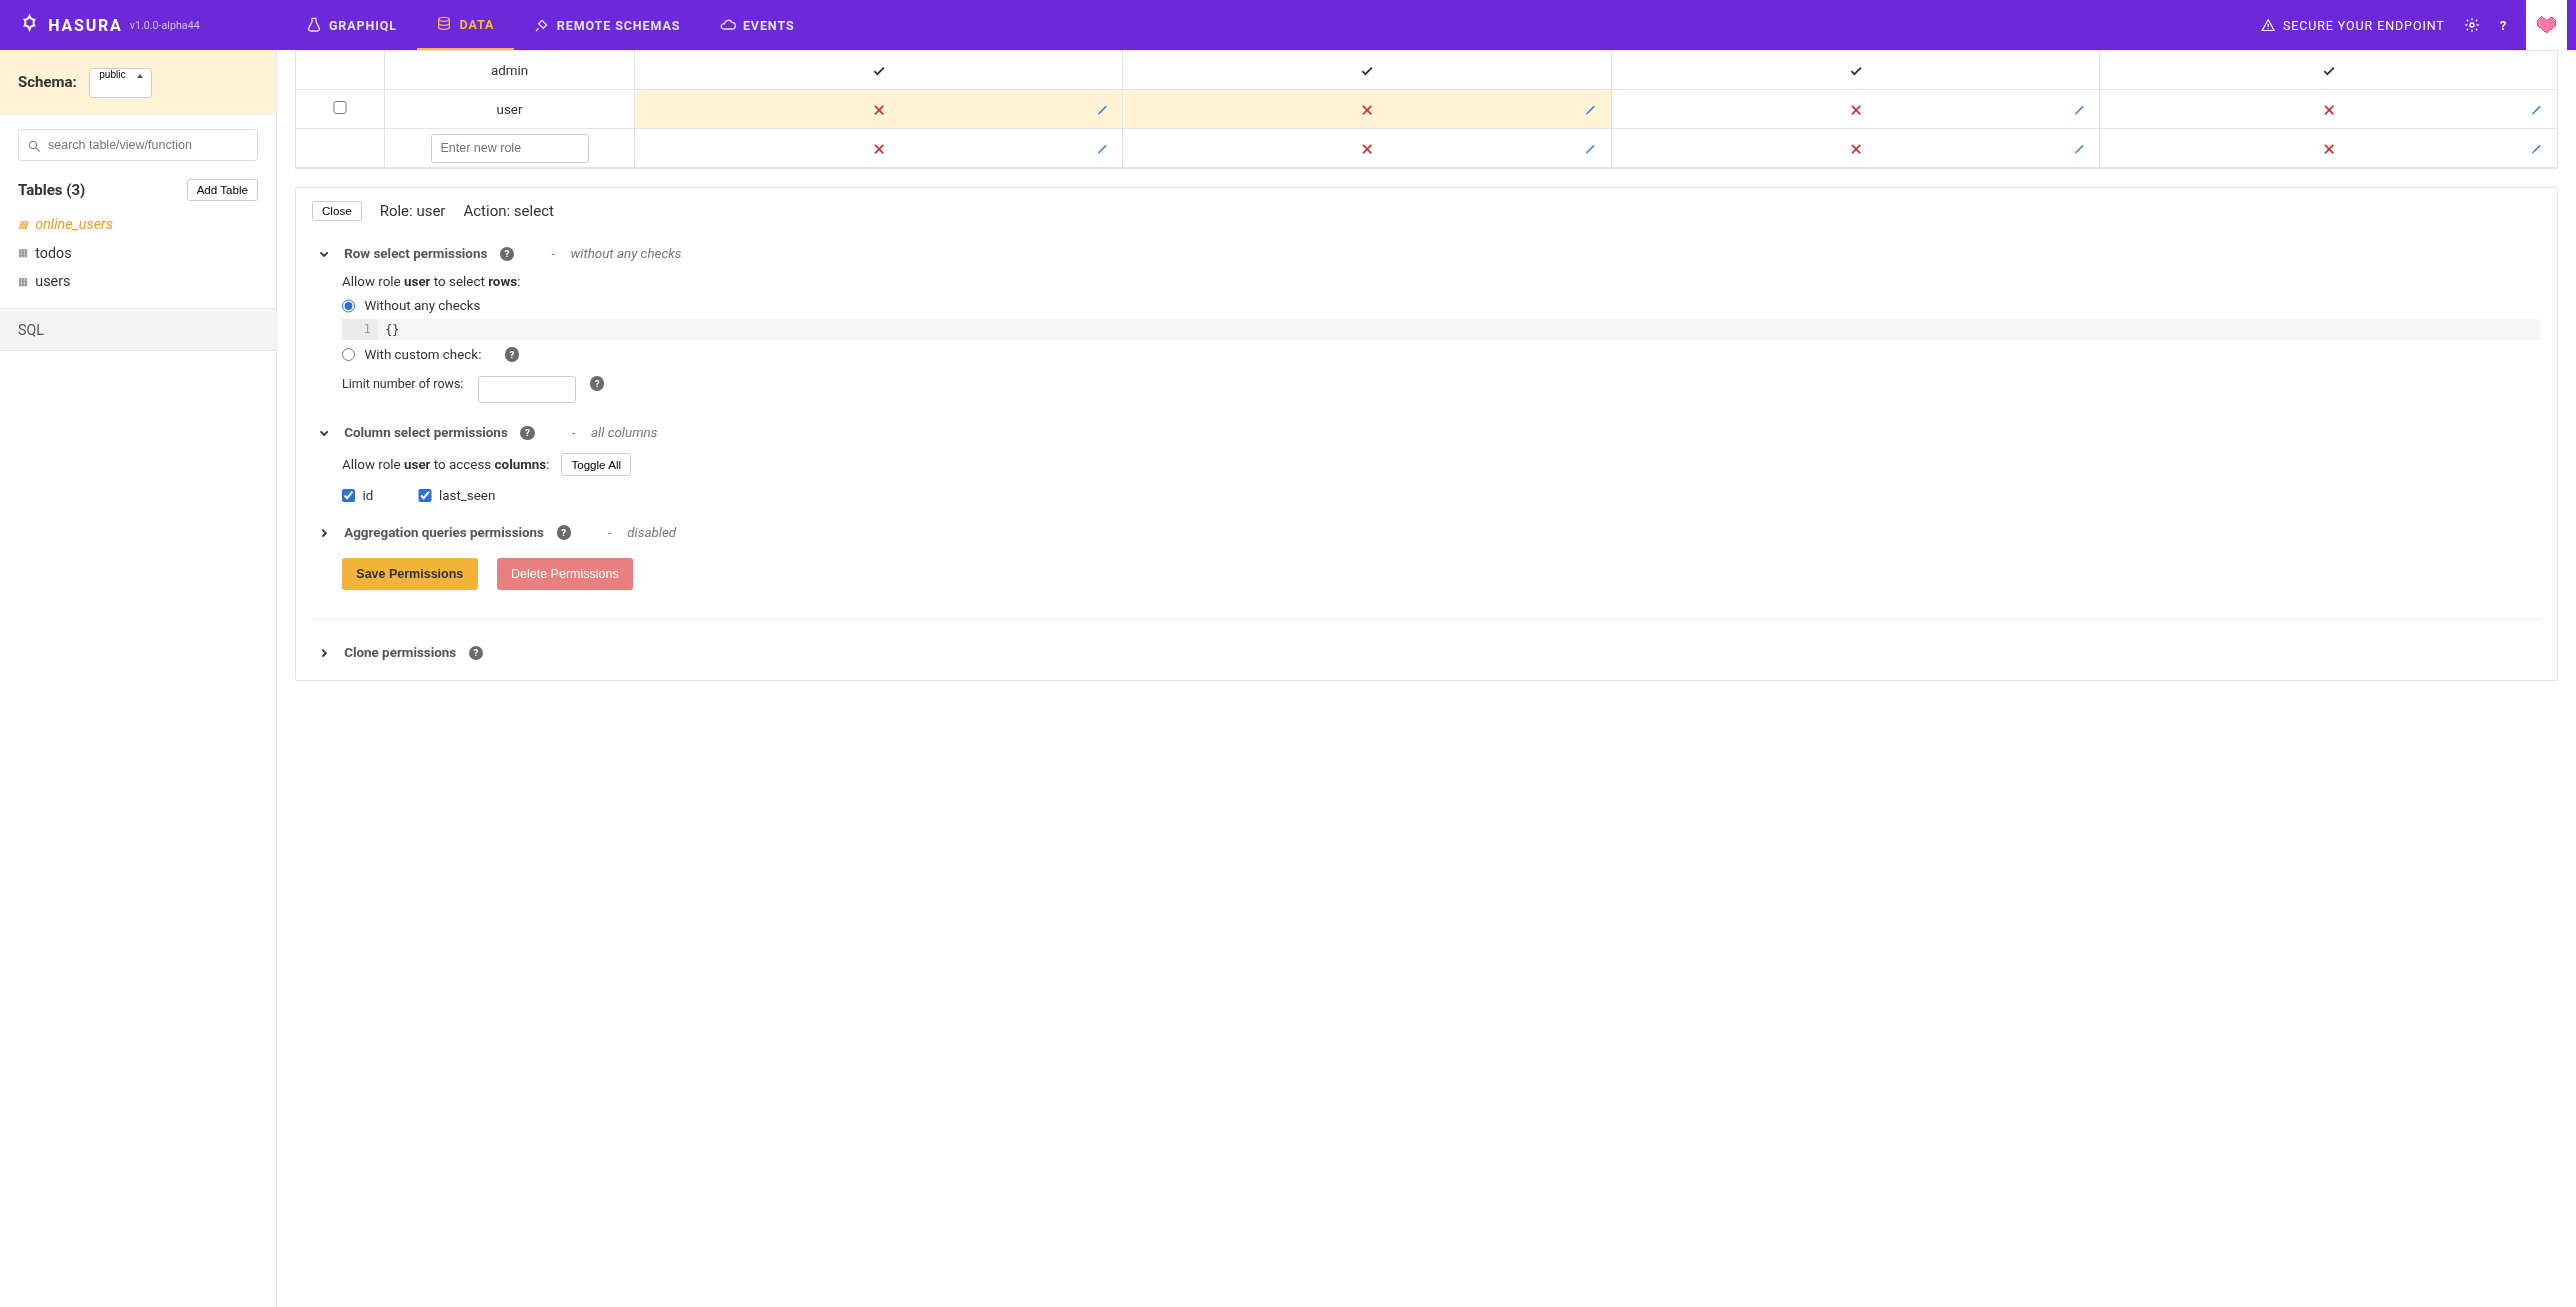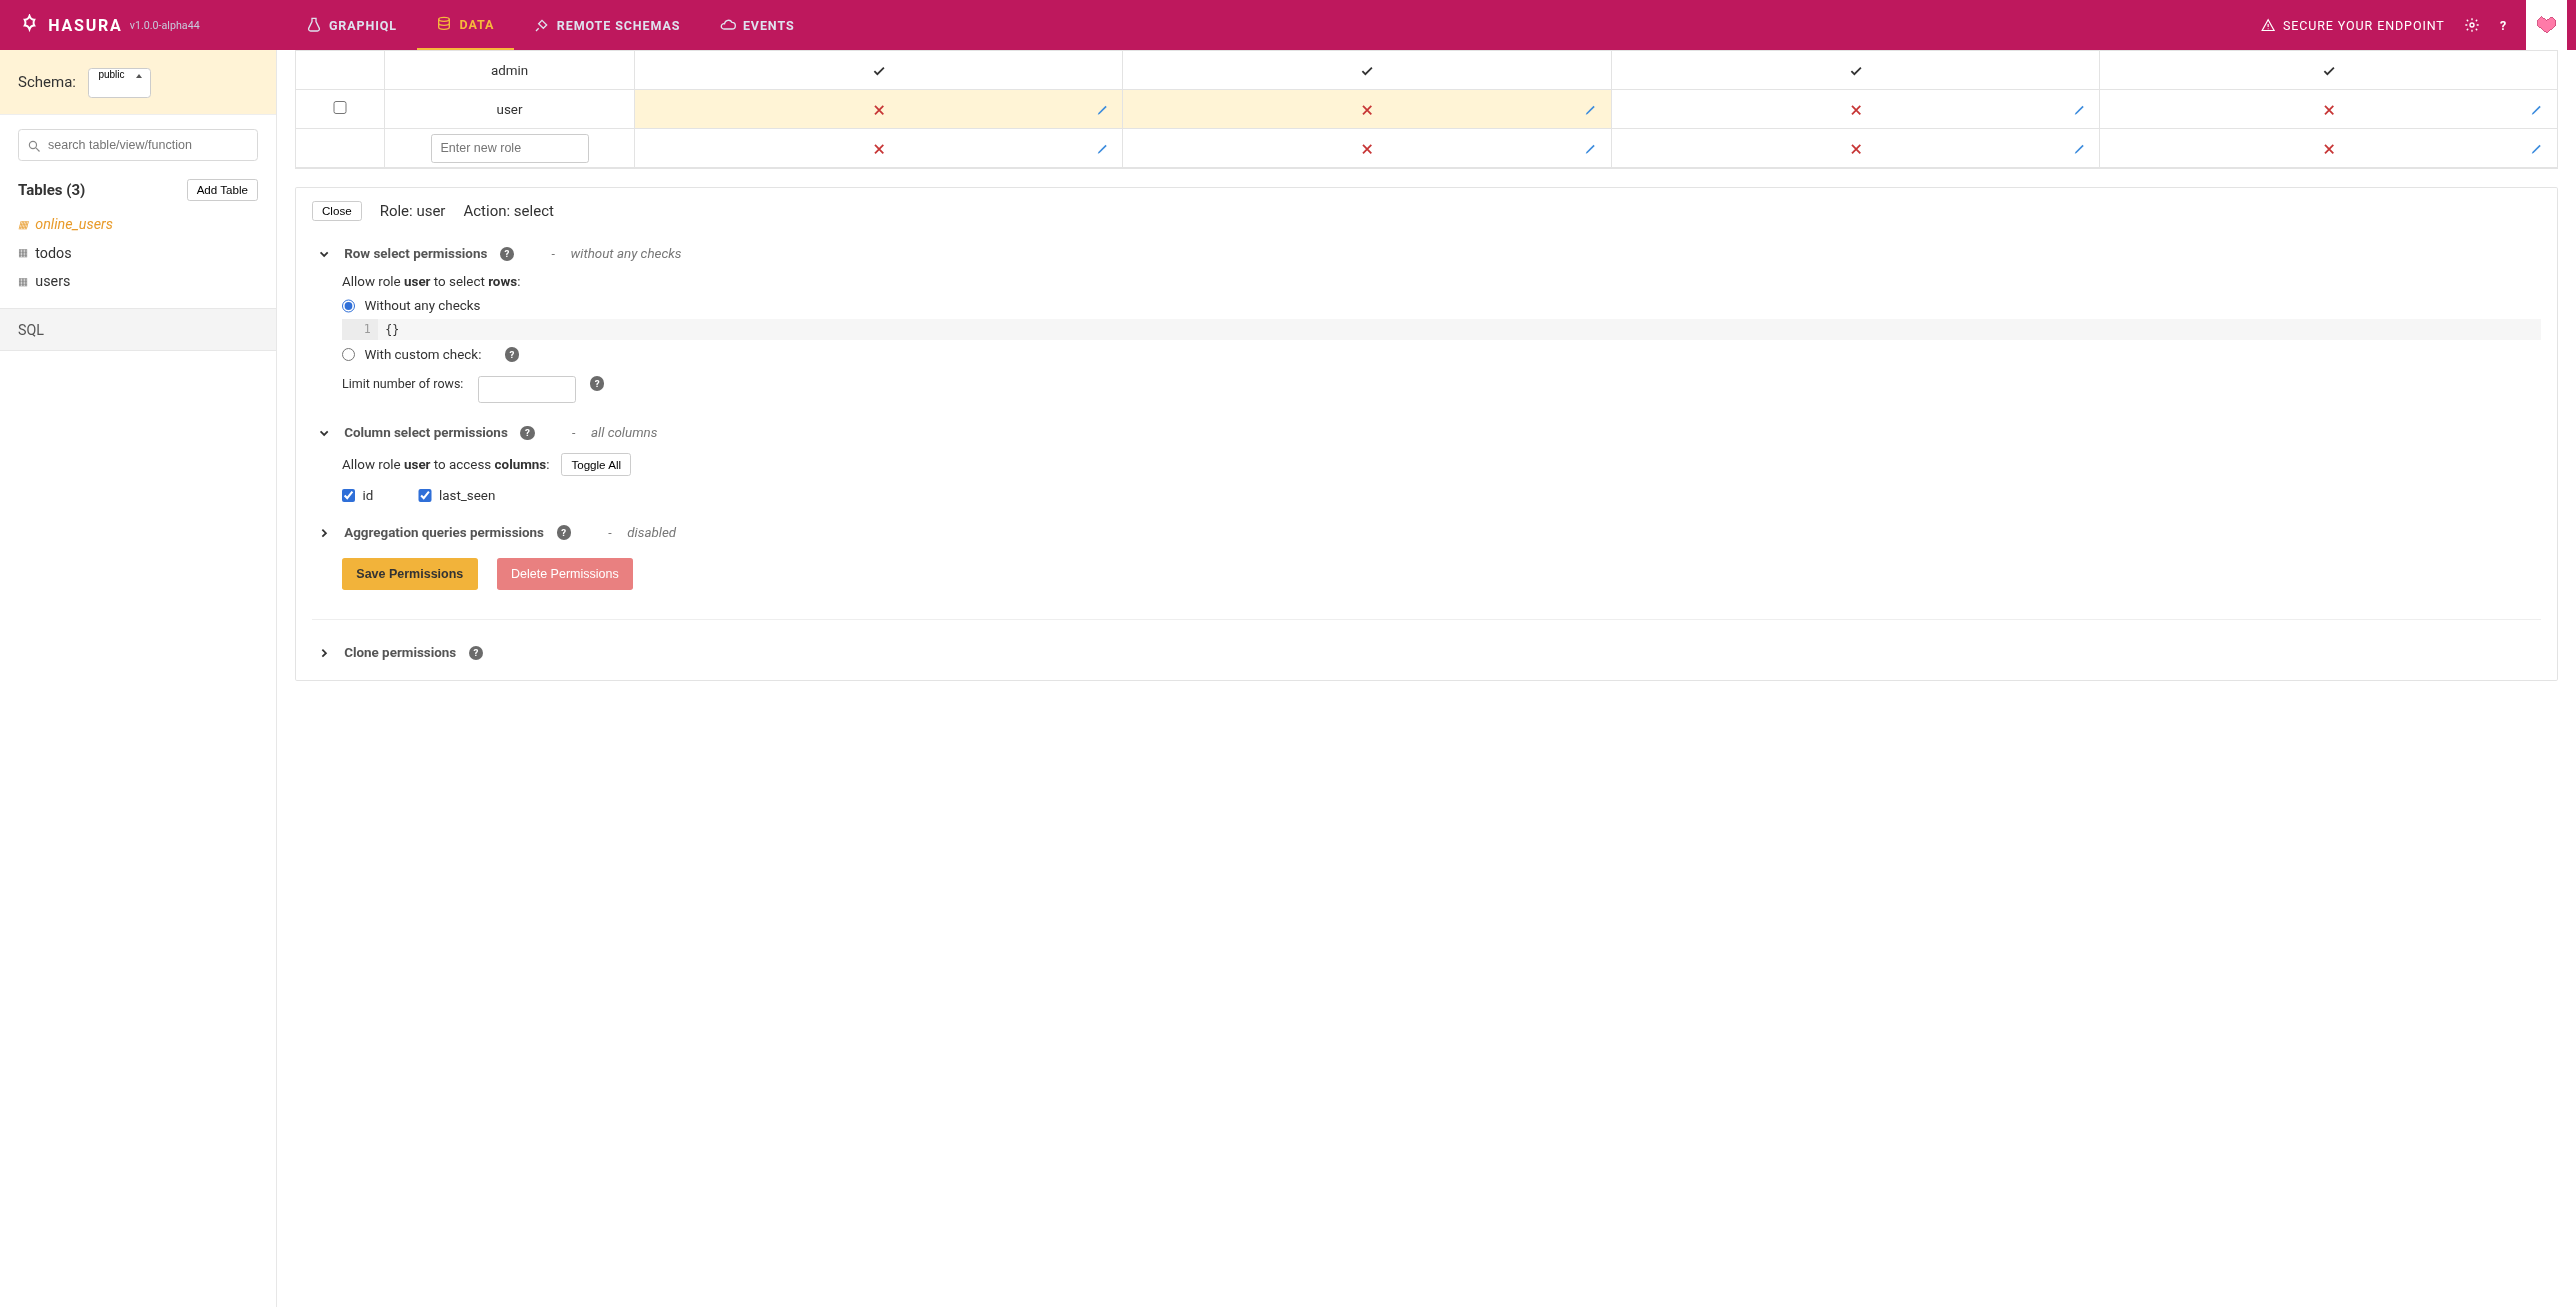--- a/index.html
+++ b/index.html
@@ -1,31 +1,31 @@
 <!DOCTYPE html>
 <html style="font-size:14.3px"><head>
 <meta charset="utf-8">
 <style>
 *{box-sizing:border-box;margin:0;padding:0}
 body{font-family:-apple-system,BlinkMacSystemFont,"Segoe UI",Roboto,Helvetica,Arial,sans-serif;font-size:12.5px;color:#333;background:#fff}
 .app{display:flex;flex-direction:column;height:100vh;min-height:680px}
-.topnav{display:flex;align-items:center;background:#be185d;color:#fff;height:50px;padding:0 0 0 18px}
+.topnav{display:flex;align-items:center;background:#6d28d9;color:#fff;height:50px;padding:0 0 0 18px}
 .logo-block{display:flex;align-items:center;gap:7.2px;min-width:268px}
 .logo-text{font-weight:700;font-size:16px;letter-spacing:1.8px}
 .version{font-size:10.7px;color:#c7cadc}
 .nav-items{display:flex;align-items:stretch;height:50px}
 .nav-item{display:flex;align-items:center;gap:7.2px;padding:0 19.7px;font-weight:700;font-size:12.5px;letter-spacing:0.9px;color:#dfe2ef;cursor:pointer}
 .nav-item.active{color:#f6b93b;border-bottom:2.7px solid #f6b93b}
 .nav-right{margin-left:auto;display:flex;align-items:center;gap:19.7px;padding-right:9px}
 .secure{display:flex;align-items:center;gap:7.2px;font-weight:400;font-size:12.5px;letter-spacing:0.9px}
 .heart{background:#fff;width:41px;height:50px;display:flex;align-items:center;justify-content:center}
 .body-row{display:flex;flex:1;min-height:0}
 .sidebar{width:277px;border-right:0.9px solid #e7e7e7;display:flex;flex-direction:column;background:#fff}
 .schema-bar{background:#fff3d6;padding:16px 18px;display:flex;align-items:center;gap:12.5px;border-bottom:0.9px solid #eee}
-.schema-bar label{font-weight:400;font-size:15px;color:#333}
+.schema-bar label{font-weight:700;font-size:15px;color:#333}
 .schema-select{flex:0 0 auto}
 select{height:30px;border:0.9px solid #ccc;border-radius:3.6px;padding:0 25px 16px 9px;font-size:10px;background:#fff;appearance:none;-webkit-appearance:none;position:relative}
 .select-wrap{position:relative;display:inline-block}
 .select-wrap::after{content:"";position:absolute;right:9px;top:8px;width:0;height:0;border-left:3.6px solid transparent;border-right:3.6px solid transparent;border-bottom:4.5px solid #555}
 .select-wrap::before{content:"";position:absolute;right:9px;bottom:8px;width:0;height:0;border-left:3.6px solid transparent;border-right:3.6px solid transparent;border-top:4.5px solid #555}
 .search-box{padding:14.3px 18px}
 .search-box .inp{width:100%;height:32px;border:0.9px solid #d9d9d9;border-radius:3.6px;padding:0 9px 0 29px;font-size:12.5px;color:#888;background:#fff}
 .search-wrap{position:relative}
 .search-wrap .sicon{position:absolute;left:9px;top:9px;color:#888}
 .tables-head{display:flex;align-items:center;justify-content:space-between;padding:3.6px 18px 9px 18px}

